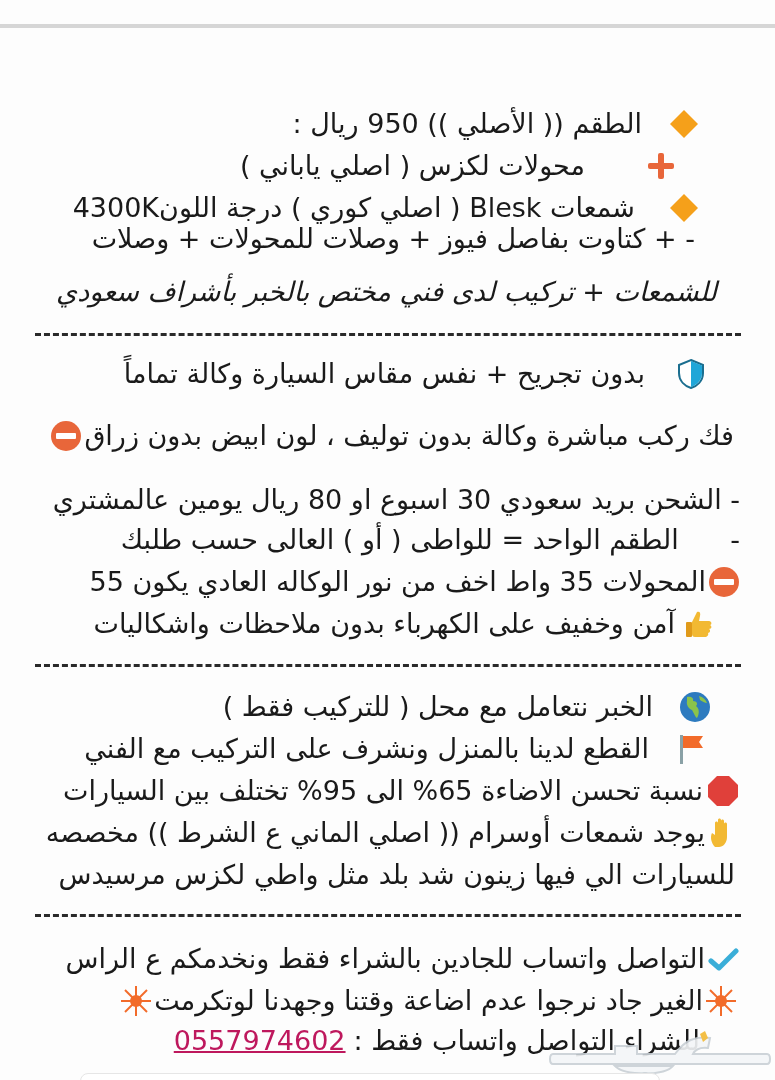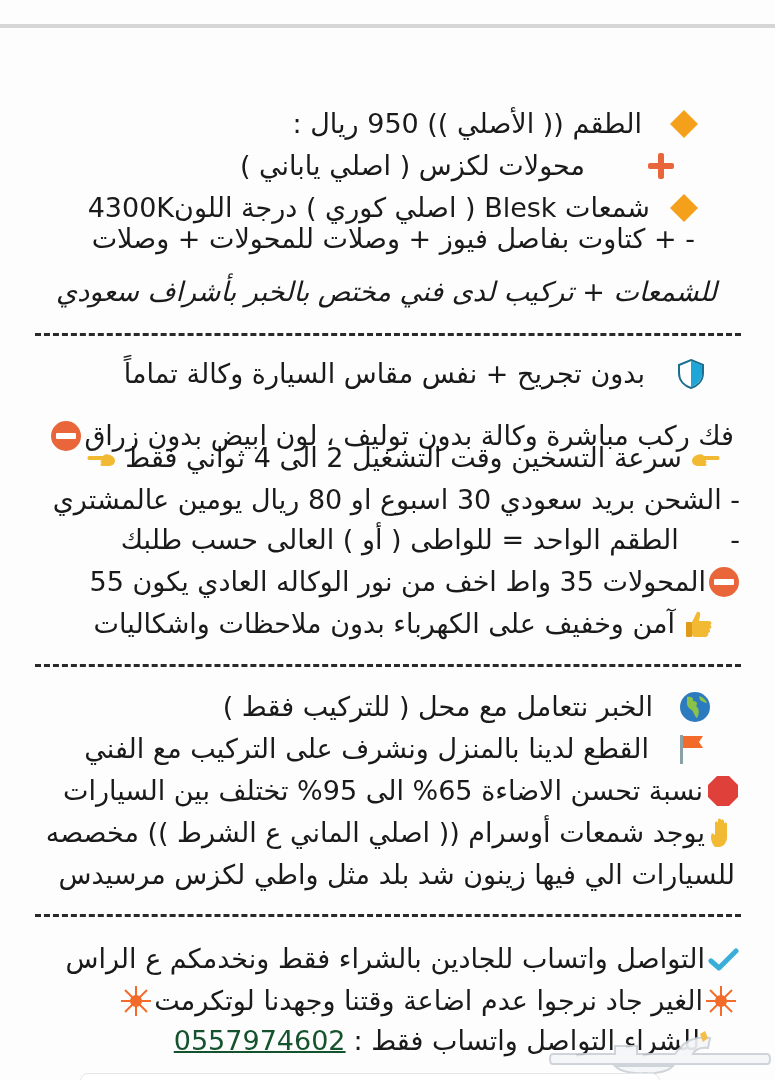--- a/index.html
+++ b/index.html
@@ -25,21 +25,21 @@
     .icon {
       display: inline-block; width: 32px; height: 32px; flex: 0 0 32px;
       vertical-align: middle;
     }
     .icon svg { width: 32px; height: 32px; display: block; }
     .sep {
       position: absolute; left: 35px; width: 706px; height: 0;
       border-top: 3px dashed #2a2a2a;
     }
     .phone {
-      color: #14532d; text-decoration: underline; text-decoration-thickness: 2px;
+      color: #be185d; text-decoration: underline; text-decoration-thickness: 2px;
       cursor: pointer; direction: ltr; unicode-bidi: embed; text-align: right;
     }
     .watermark {
       position: absolute; left: 545px; top: 1028px; width: 230px; height: 52px;
       opacity: .9;
     }
     .bottom-card {
       position: absolute; left: 80px; top: 1073px; width: 580px; height: 20px;
       border: 1px solid #e6e6e6; border-radius: 8px; background: #fff;
     }
@@ -60,21 +60,21 @@
   </div>
   <div class="line" style="top:147px; padding-right:98px;">
     <span class="icon" style="margin-left:60px">
       <svg viewBox="0 0 32 32">
           <rect x="13" y="3" width="6" height="26" rx="2" fill="#e8663a"></rect>
           <rect x="3" y="13" width="26" height="6" rx="2" fill="#e8663a"></rect>
         </svg>
     </span>
     <span class="txt">محولات لكزس ( اصلي ياباني )</span>
   </div>
-  <div class="line" style="top:189px; padding-right:75px;">
+  <div class="line" style="top:189px; padding-right:75px;gap:15px;">
     <span class="icon" style="margin-left:18px">
       <svg viewBox="0 0 32 32">
           <polygon points="16,2 30,16 16,30 2,16" fill="#f5a01a"></polygon>
         </svg>
     </span>
     <span class="txt">شمعات Blesk ( اصلي كوري ) درجة اللون4300K</span>
   </div>
   <div class="line" style="top:220px; padding-right:80px;text-align:center;">
     <span class="txt">- + كتاوت بفاصل فيوز + وصلات للمحولات + وصلات</span>
   </div>
@@ -92,33 +92,20 @@
         </svg>
     </span>
     <span class="txt">بدون تجريح + نفس مقاس السيارة وكالة تماماً</span>
   </div>
   <div class="line" style="top:417px; padding-right:41px;">
     <span class="txt">فك ركب مباشرة وكالة بدون توليف ، لون ابيض بدون زراق</span>
     <span class="icon" style="margin-right:2px">
       <svg viewBox="0 0 32 32">
           <circle cx="16" cy="16" r="15" fill="#e8663a"></circle>
           <rect x="6" y="13" width="20" height="6" rx="1" fill="#fff"></rect>
-        </svg>
-    </span>
-  </div>
-  <div class="line" style="top:439px; padding-right:55px;">
-    <span class="icon" style="margin-left:6px">
-      <svg viewBox="0 0 32 32">
-          <path d="M30 14 H16 C14 12 12 12 9 13 C6 14 4 16 4 19 C4 22 7 24 11 24 H17 C19 24 19 21 17 21 C19 21 19 18 17 18 H30 C32 18 32 14 30 14 Z" fill="#f2b933"></path>
-        </svg>
-    </span>
-    <span class="txt">سرعة التسخين وقت التشغيل 2 الى 4 ثواني فقط</span>
-    <span class="icon" style="margin-right:6px">
-      <svg viewBox="0 0 32 32">
-          <path d="M2 14 H16 C18 12 20 12 23 13 C26 14 28 16 28 19 C28 22 25 24 21 24 H15 C13 24 13 21 15 21 C13 21 13 18 15 18 H2 C0 18 0 14 2 14 Z" fill="#f2b933"></path>
         </svg>
     </span>
   </div>
   <div class="line" style="top:481px; padding-right:35px;">
     <span class="txt">- الشحن بريد سعودي 30 اسبوع او 80 ريال يومين عالمشتري</span>
   </div>
   <div class="line" style="top:521px; padding-right:35px;">
     <span class="txt" style="white-space:pre">-      الطقم الواحد = للواطى ( أو ) العالى حسب طلبك</span>
   </div>
   <div class="line" style="top:563px; padding-right:35px;">

